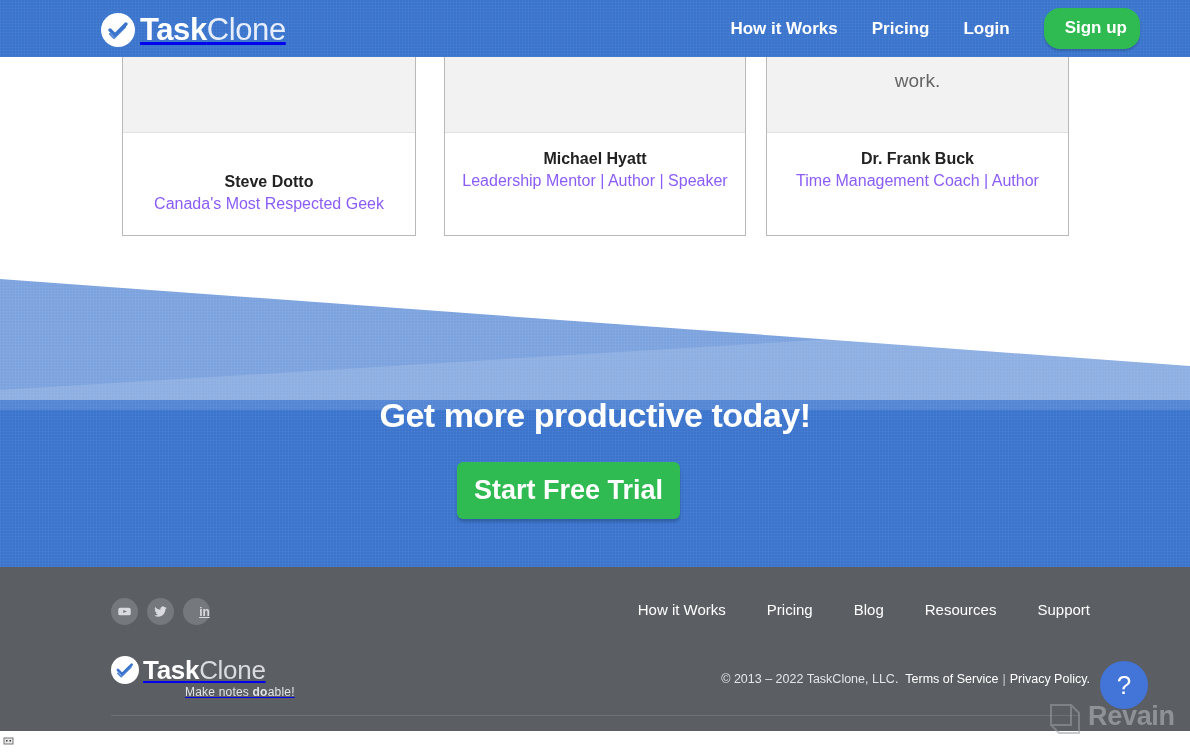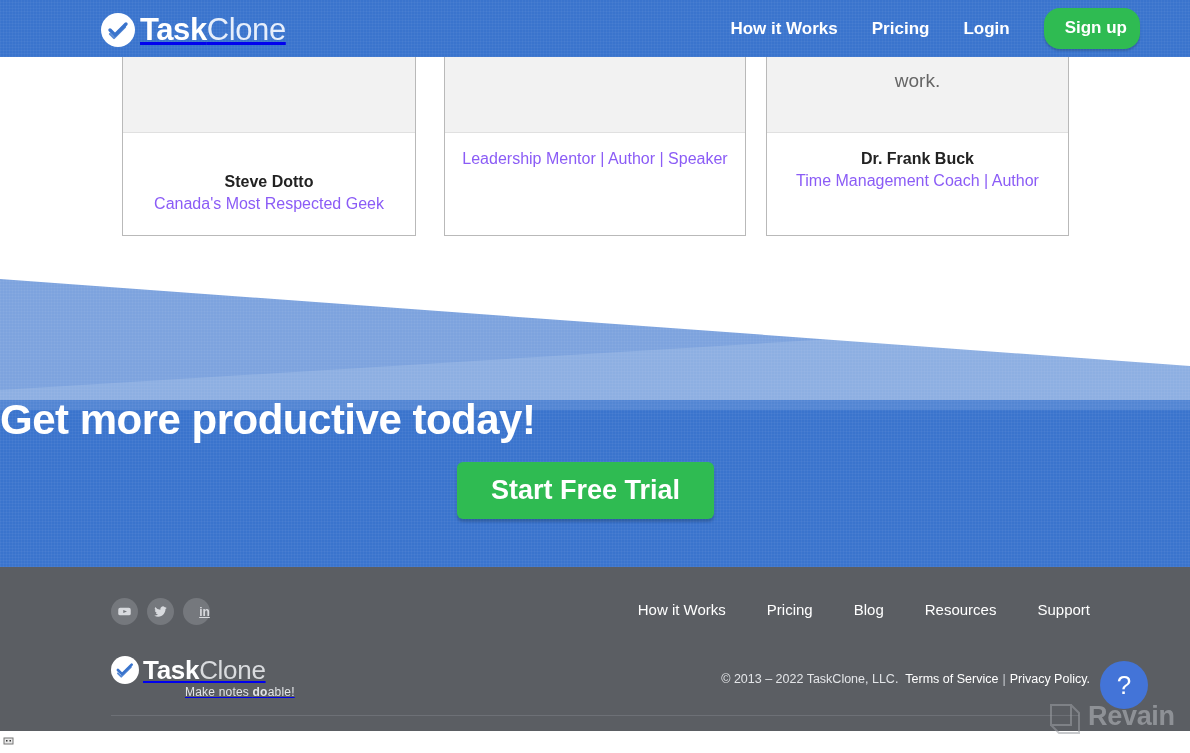--- a/index.html
+++ b/index.html
@@ -162,31 +162,31 @@
     position: absolute;
     top: 0; left: 0;
     width: 1190px; height: 100px;
     background: #ffffff;
     clip-path: polygon(0 0, 1190px 0, 1190px 96px, 0 9px);
   }
   .cta-title {
     position: absolute;
     top: 126px;
     width: 1190px;
-    text-align: left;
+    text-align: center;
     color: #ffffff;
-    font-size: 42px;
+    font-size: 34px;
     font-weight: bold;
     letter-spacing: -0.5px;
   }
   .btn-trial {
     position: absolute;
     top: 192px;
     left: 457px;
-    width: 257px;
+    width: 223px;
     height: 57px;
     background: #2fbb52;
     border-radius: 6px;
     box-shadow: 0 3px 3px rgba(0,0,0,0.2);
     color: #ffffff;
     font-size: 27px;
     font-weight: bold;
     display: flex;
     align-items: center;
     justify-content: center;
@@ -349,20 +349,21 @@
     <div class="card-quote"></div>
     <div class="card-body">
       <div class="person-name">Steve Dotto</div>
       <div class="person-role">Canada's Most Respected Geek</div>
     </div>
   </div>
 
   <div class="card c1">
     <div class="card-quote"></div>
     <div class="card-body">
+      <div class="person-name">Michael Hyatt</div>
       <div class="person-role">Leadership Mentor | Author | Speaker</div>
     </div>
   </div>
 
   <div class="card c2">
     <div class="card-quote">work.</div>
     <div class="card-body">
       <div class="person-name">Dr. Frank Buck</div>
       <div class="person-role">Time Management Coach | Author</div>
     </div>

